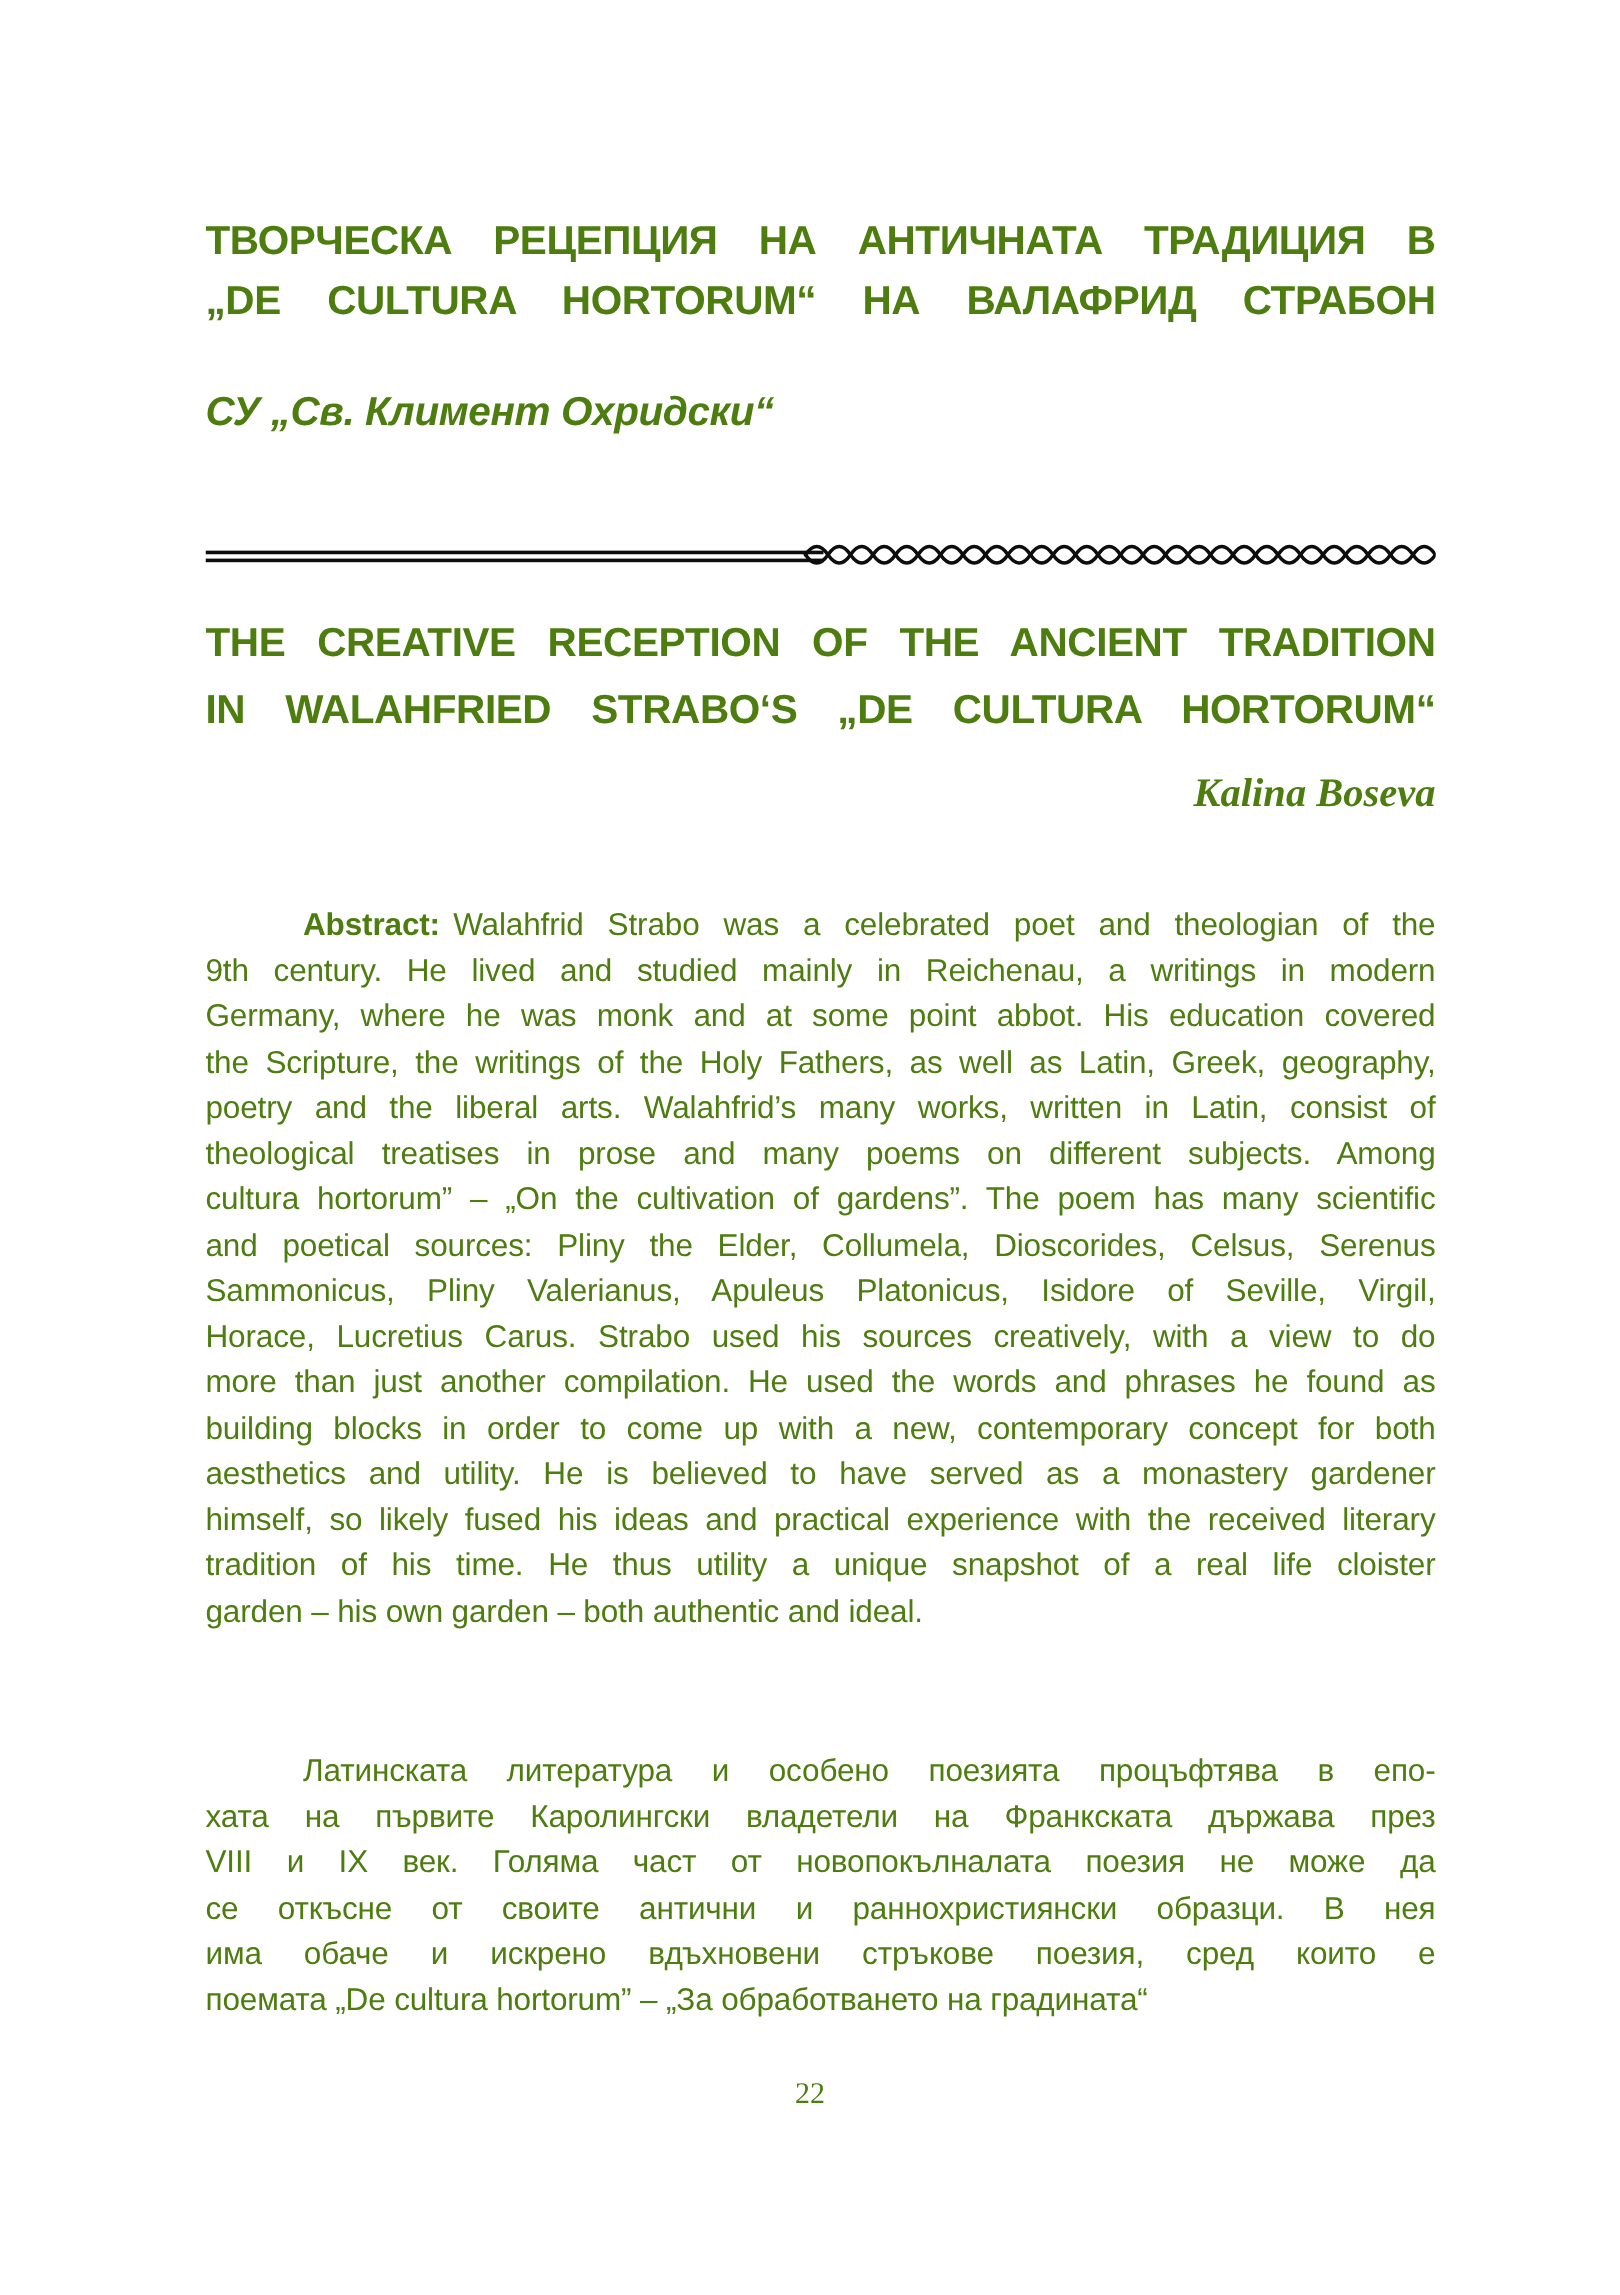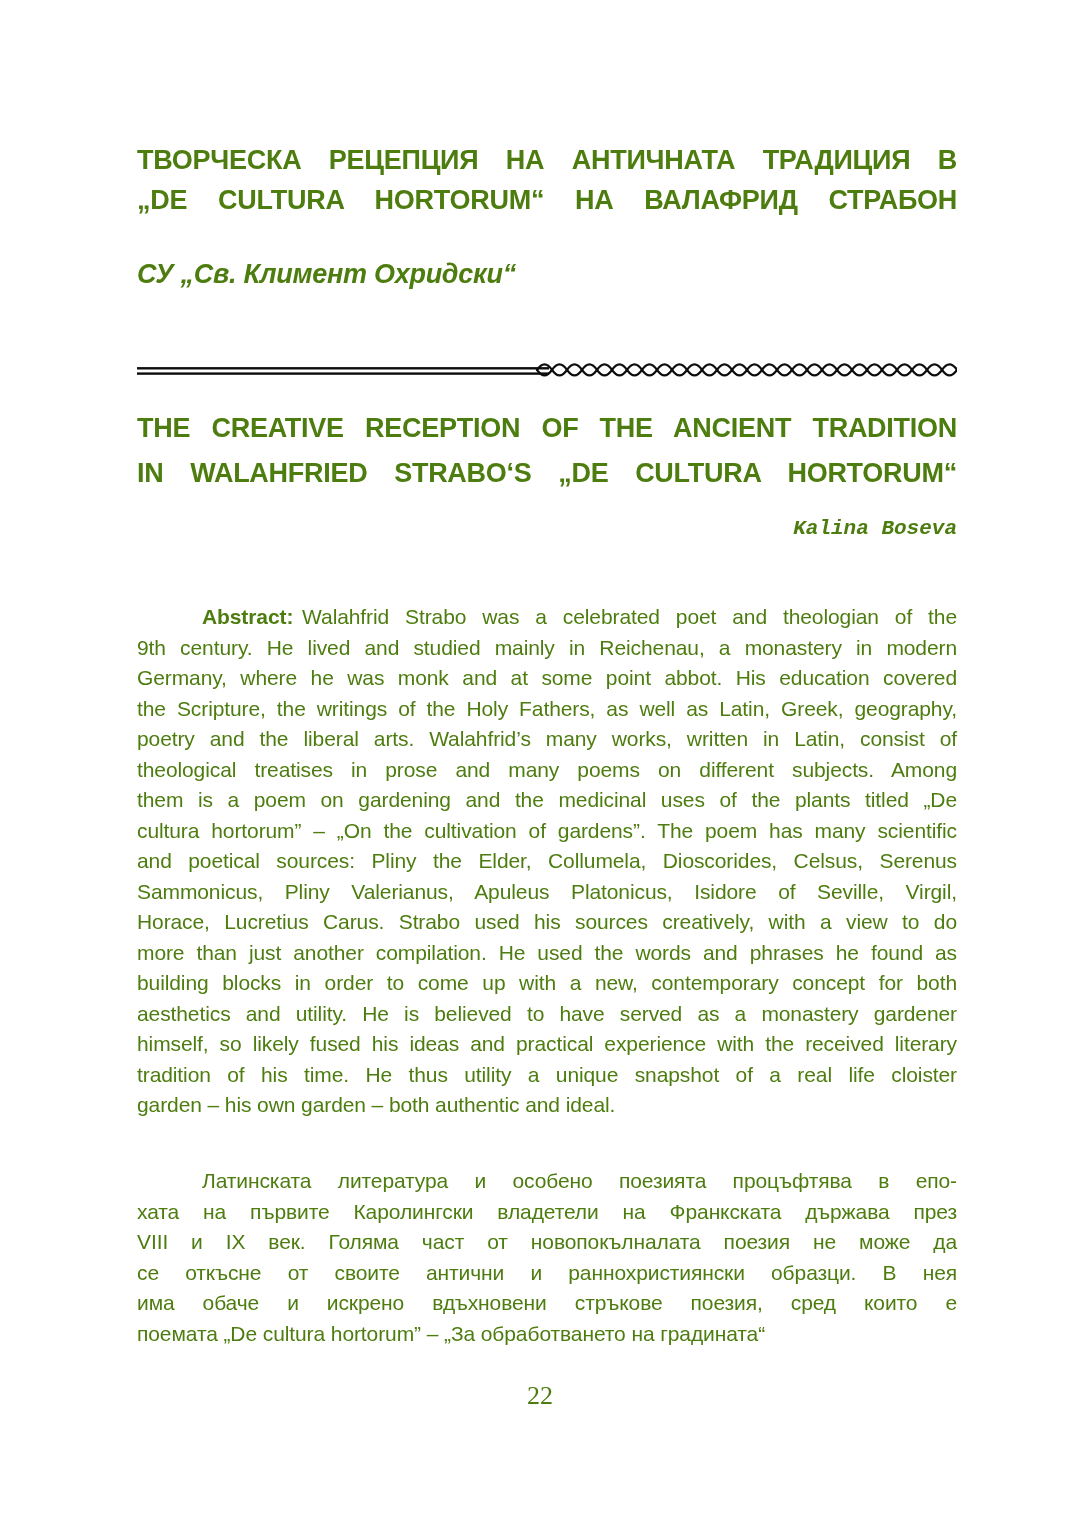--- a/index.html
+++ b/index.html
@@ -44,24 +44,24 @@
     font-size: 27px;
     line-height: 45px;
     letter-spacing: -0.01em;
   }
   .author-en {
     position: absolute;
     left: 137px;
     top: 506px;
     width: 820px;
     text-align: right;
-    font-family: Liberation Mono, monospace;
+    font-family: Liberation Serif, serif;
     font-style: italic;
     font-weight: 700;
-    font-size: 21px;
+    font-size: 27px;
     line-height: 45px;
   }
   .divider {
     position: absolute;
     left: 137px;
     top: 361px;
     width: 820px;
     height: 18px;
   }
   .divider svg { display: block; }
@@ -87,21 +87,21 @@
     font-weight: 700;
     margin-right: 0.42em;
   }
   .page-number {
     position: absolute;
     left: 0;
     top: 1380px;
     width: 100%;
     text-align: center;
     font-family: "Liberation Serif", serif;
-    font-size: 26px;
+    font-size: 20px;
     line-height: 32px;
   }
 </style>
 </head>
 <body>
 
 <div class="page">
 
   <header class="title-block title-bg">
     <div class="tline">ТВОРЧЕСКА РЕЦЕПЦИЯ НА АНТИЧНАТА ТРАДИЦИЯ В</div>
@@ -127,26 +127,25 @@
 
   <header class="title-block title-en">
     <div class="tline">THE CREATIVE RECEPTION OF THE ANCIENT TRADITION</div>
     <div class="tline">IN WALAHFRIED STRABO‘S „DE CULTURA HORTORUM“</div>
   </header>
 
   <div class="author-en">Kalina Boseva</div>
 
   <section class="para abstract-para">
     <div class="bline p-first"><b class="abstract-label">Abstract:</b><span>Walahfrid Strabo was a celebrated poet and theologian of the</span></div>
-    <div class="bline">9th century. He lived and studied mainly in Reichenau, a monastery in modern</div>
+    <div class="bline">9th century. He lived and studied mainly in Reichenau, a writings in modern</div>
     <div class="bline">Germany, where he was monk and at some point abbot. His education covered</div>
     <div class="bline">the Scripture, the writings of the Holy Fathers, as well as Latin, Greek, geography,</div>
     <div class="bline">poetry and the liberal arts. Walahfrid’s many works, written in Latin, consist of</div>
     <div class="bline">theological treatises in prose and many poems on different subjects. Among</div>
-    <div class="bline">them is a poem on gardening and the medicinal uses of the plants titled „De</div>
     <div class="bline">cultura hortorum” – „On the cultivation of gardens”. The poem has many scientific</div>
     <div class="bline">and poetical sources: Pliny the Elder, Collumela, Dioscorides, Celsus, Serenus</div>
     <div class="bline">Sammonicus, Pliny Valerianus, Apuleus Platonicus, Isidore of Seville, Virgil,</div>
     <div class="bline">Horace, Lucretius Carus. Strabo used his sources creatively, with a view to do</div>
     <div class="bline">more than just another compilation. He used the words and phrases he found as</div>
     <div class="bline">building blocks in order to come up with a new, contemporary concept for both</div>
     <div class="bline">aesthetics and utility. He is believed to have served as a monastery gardener</div>
     <div class="bline">himself, so likely fused his ideas and practical experience with the received literary</div>
     <div class="bline">tradition of his time. He thus utility a unique snapshot of a real life cloister</div>
     <div class="bline p-last">garden – his own garden – both authentic and ideal.</div>

